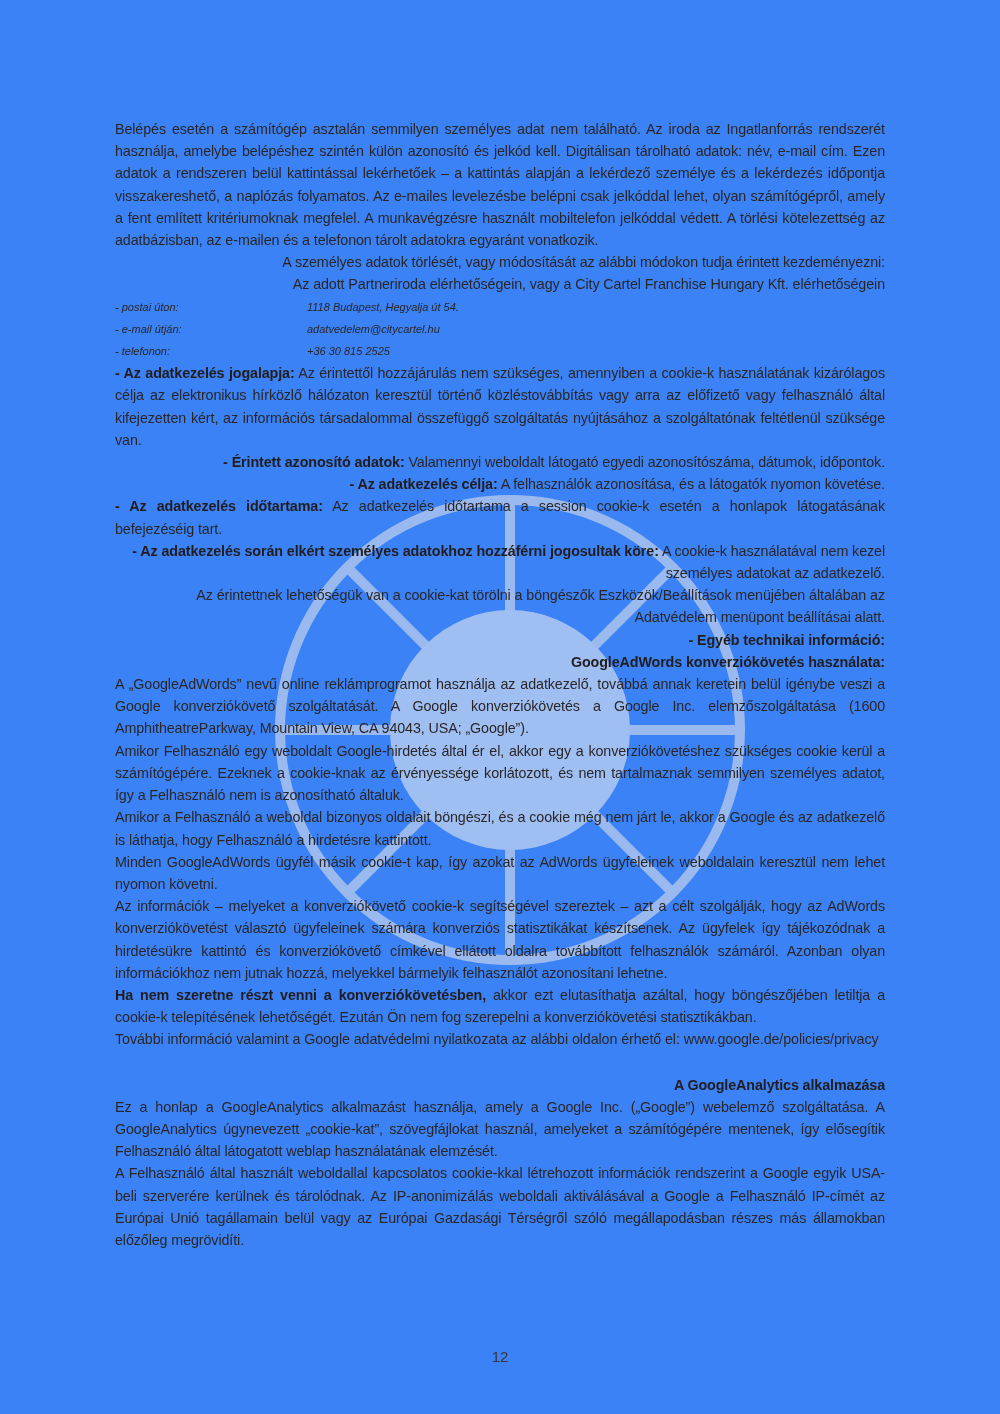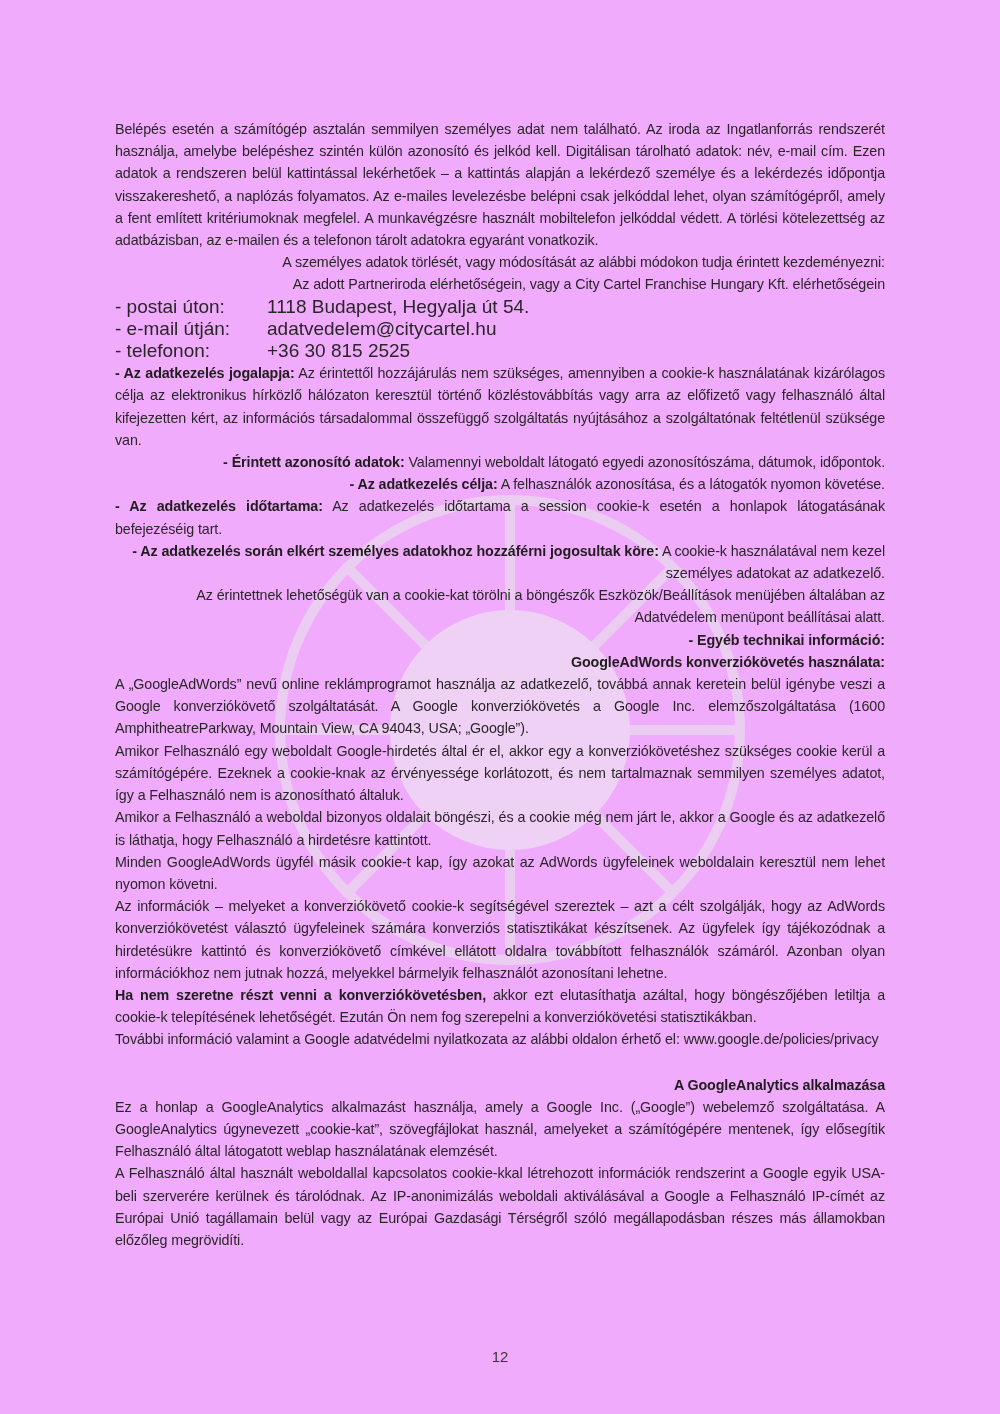--- a/index.html
+++ b/index.html
@@ -9,21 +9,21 @@
   }
   body {
     font-family: "Liberation Sans", sans-serif;
     color: #231f20;
   }
   .page {
     position: relative;
     width: 1000px;
     height: 1414px;
     margin: 0 auto;
-    background: #f0abfc;
+    background: #3b82f6;
     overflow: hidden;
   }
   
   .watermark {
     position: absolute;
     left: 210px;
     top: 430px;
     width: 600px;
     height: 600px;
     pointer-events: none;
@@ -64,29 +64,30 @@
   }
   .heading .htext {
     font-size: 14.6px;
     font-weight: bold;
     color: #211d1e;
   }
 
   
   .contact-row {
     display: flex;
-    font-size: 19px;
+    font-size: 11px;
     line-height: 22.2px;
     color: #2a2627;
+    font-style: italic;
   }
   .contact-row .label {
     width: 152px;
     flex: 0 0 152px;
   }
-  .contact-row .value { flex: 1 1 auto; }
+  .contact-row .value { flex: 1 1 auto; margin-left: 40px; }
 
   .pagenum {
     position: absolute;
     left: 0;
     right: 0;
     top: 1348px;
     text-align: center;
     font-size: 15px;
     color: #3a3637;
   }

